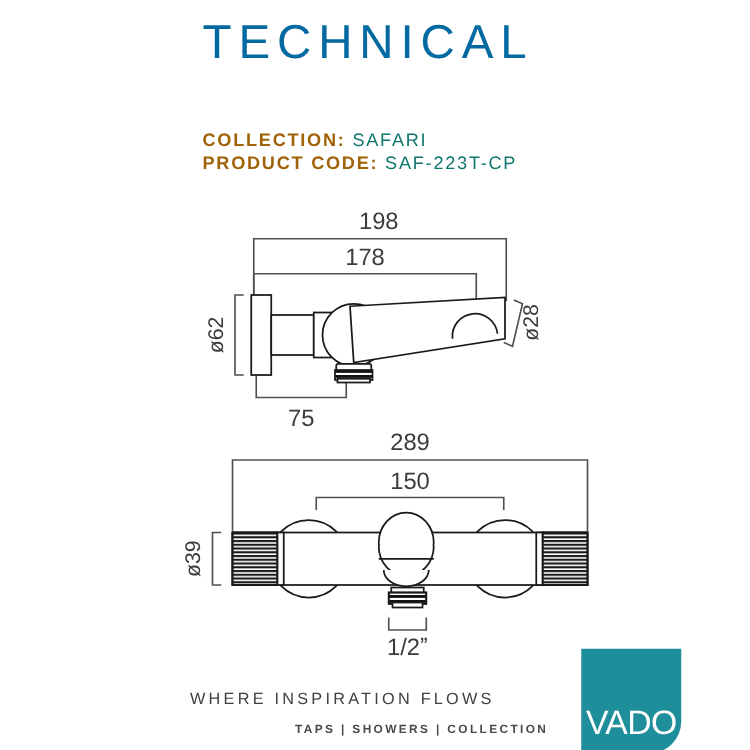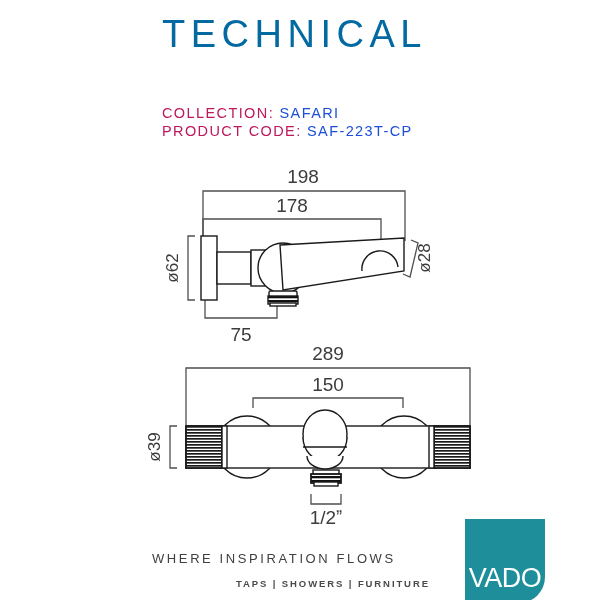--- a/index.html
+++ b/index.html
@@ -29,22 +29,22 @@
   .metaline{
     position:absolute;
     left:162px;
     font-size:14.5px;
     letter-spacing:1.4px;
     white-space:nowrap;
     line-height:16px;
   }
   #meta-collection{top:105px;}
   #meta-product{top:123px;}
-  .meta-key{color:#be185d;}
-  .meta-val{color:#1d4ed8;}
+  .meta-key{color:#a16207;font-weight:bold;}
+  .meta-val{color:#0f766e;}
 
   
   #drawing{
     position:absolute;left:0;top:0;width:600px;height:600px;
     pointer-events:none;
   }
 
   
   #tagline{
     position:absolute;
@@ -208,18 +208,18 @@
 
     <g font-family="Liberation Sans, sans-serif" fill="#3c3c3c">
       <text x="328" y="360" font-size="19" text-anchor="middle">289</text>
       <text x="328" y="391" font-size="19" text-anchor="middle">150</text>
       <text x="160" y="447" font-size="17" text-anchor="middle" transform="rotate(-90 160 447)">ø39</text>
       <text x="326" y="524" font-size="19" text-anchor="middle">1/2ˮ</text>
     </g>
   </svg>
 
   <div id="tagline">WHERE INSPIRATION FLOWS</div>
-  <div id="subtagline">TAPS | SHOWERS | FURNITURE</div>
+  <div id="subtagline">TAPS | SHOWERS | COLLECTION</div>
   <div id="logo">
     <div id="logo-text">VADO</div>
   </div>
 
 </div>
 
 </body></html>

